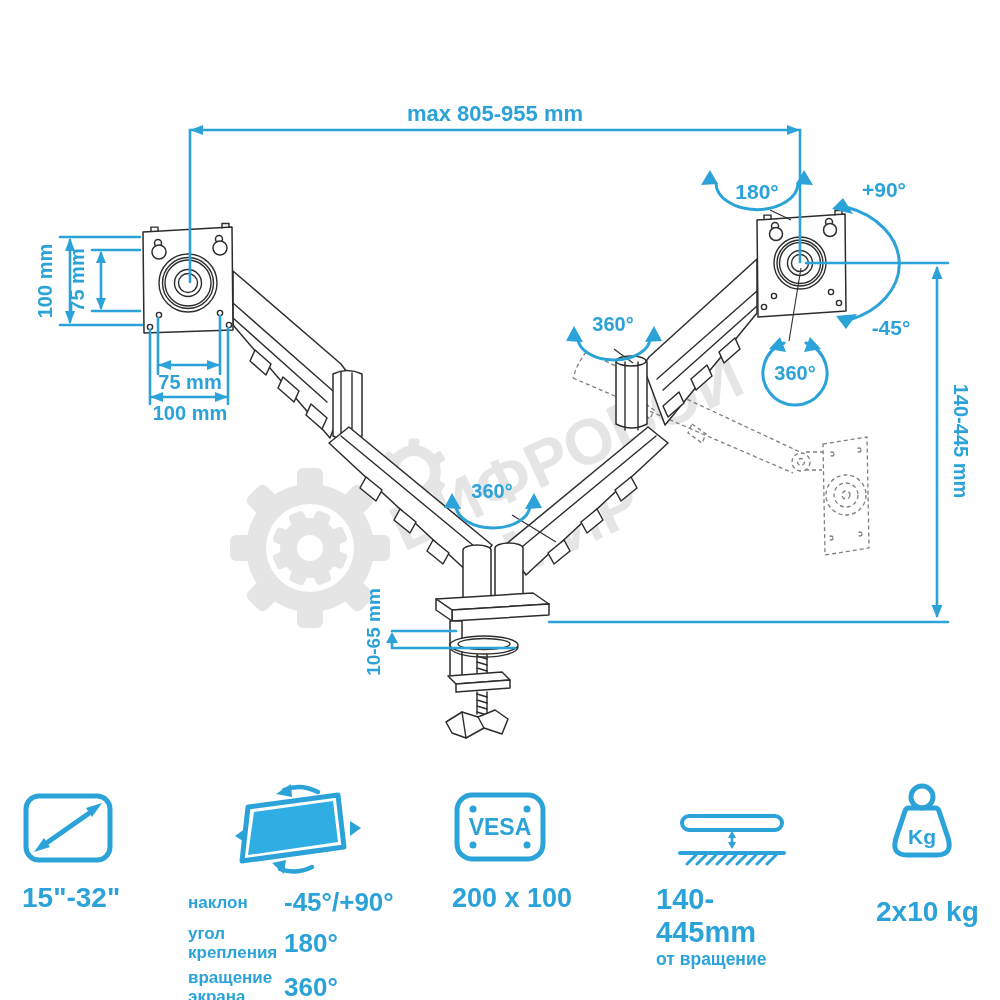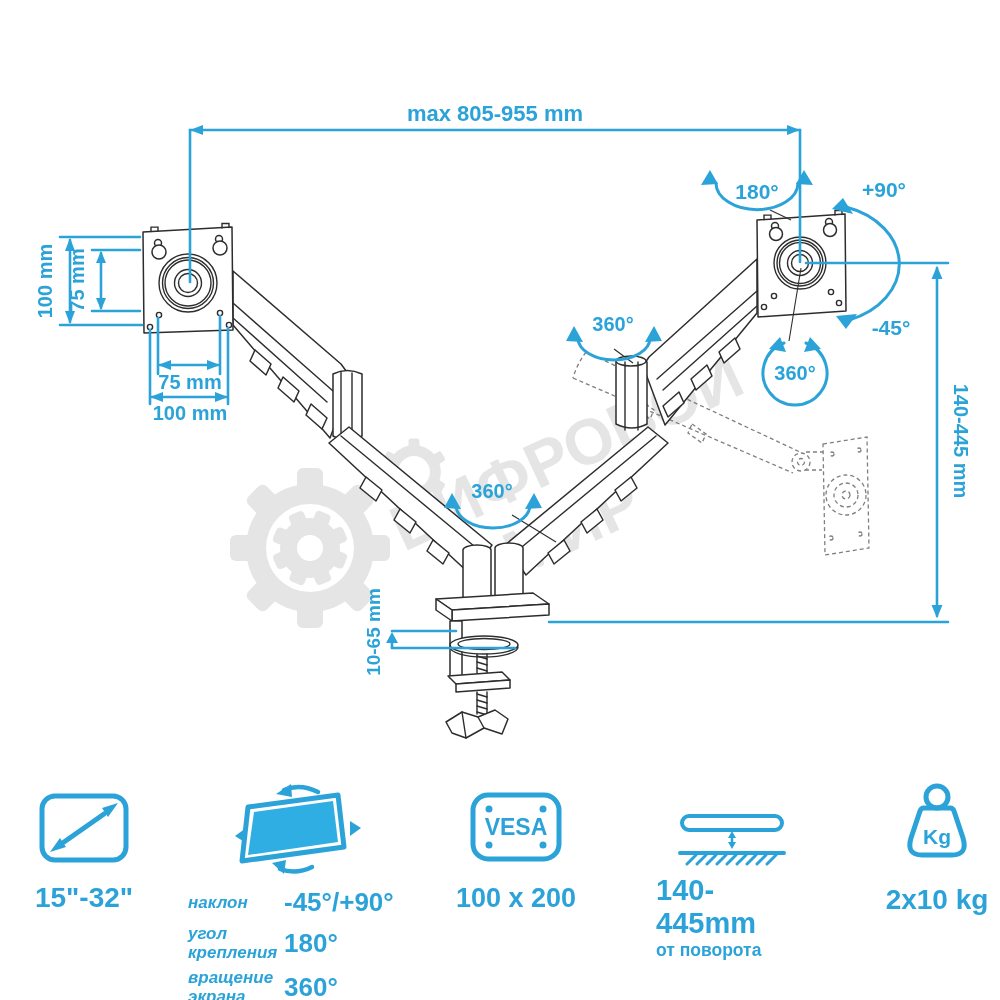--- a/index.html
+++ b/index.html
@@ -14,27 +14,27 @@
   .b-f{fill:var(--accent);stroke:none;}
   .b-f2{fill:var(--accent-fill);stroke:none;}
   .b-line{stroke:var(--accent);stroke-width:2.6;fill:none;stroke-linecap:round;}
   .b-arc{stroke:var(--accent);stroke-width:3;fill:none;stroke-linecap:round;}
   .ink{stroke:var(--ink);fill:#fff;stroke-width:1.5;stroke-linejoin:round;}
   .ink-n{stroke:var(--ink);fill:none;stroke-width:1.4;stroke-linecap:round;}
   .ink-thin{stroke:var(--ink);fill:none;stroke-width:1.1;}
   .ghost{stroke:#7F7F7F;fill:none;stroke-width:1.3;stroke-dasharray:4 3;}
   .wm-f{fill:var(--watermark);}
   .dim-t{fill:var(--accent);}
-  .spec{position:absolute;text-align:center;color:var(--accent);font-weight:bold;}
+  .spec{position:absolute;text-align:left;color:var(--accent);font-weight:bold;}
   .val-lg{font-size:28px;margin-top:14px;letter-spacing:0px;}
   .val-md{font-size:27px;line-height:1.25;}
   .val-sm{font-size:17.5px;}
   .mv-grid{display:grid;grid-template-columns:92px auto;column-gap:4px;row-gap:6px;
     align-items:center;text-align:left;margin-top:6px;}
-  .mv-label{font-size:17px;line-height:1.12;white-space:pre-line;font-style:italic;}
+  .mv-label{font-size:17px;line-height:1.12;white-space:pre-line;}
   .mv-val{font-size:26px;}
   .left-txt{text-align:left;padding-left:4px;}
 </style>
 </head>
 <body>
 
 <div class="canvas">
 
 <svg width="1000" height="782" viewBox="0 0 1000 782" style="position:absolute;left:0;top:0">
 
@@ -319,39 +319,39 @@
 
   <div class="spec" style="left:452px;top:790px;width:128px">
     <svg width="96" height="74" viewBox="0 0 96 74">
       <rect x="5" y="5" width="86" height="64" rx="15" class="b-s" stroke-width="5"></rect>
       <circle class="b-f" cx="21" cy="19" r="3.5"></circle>
       <circle class="b-f" cx="75" cy="19" r="3.5"></circle>
       <circle class="b-f" cx="21" cy="55" r="3.5"></circle>
       <circle class="b-f" cx="75" cy="55" r="3.5"></circle>
       <text x="48" y="45" text-anchor="middle" font-size="23" class="b-f">VESA</text>
     </svg>
-    <div class="val-md" style="margin-top:14px">100 x 200</div>
+    <div class="val-md" style="margin-top:14px">200 x 100</div>
   </div>
 
   <div class="spec left-txt" style="left:652px;top:814px;width:152px">
     <svg width="112" height="52" viewBox="0 0 112 52" style="display:block;margin:0 auto">
       <rect x="6" y="2" width="100" height="14" rx="7" class="b-s" stroke-width="4"></rect>
       <line x1="56" y1="21" x2="56" y2="31" class="b-s" stroke-width="2.5"></line>
       <polygon class="b-f" points="56,17 52,24 60,24"></polygon>
       <polygon class="b-f" points="56,35 52,28 60,28"></polygon>
       <line x1="4" y1="39" x2="108" y2="39" class="b-s" stroke-width="4"></line>
       <path class="b-s" stroke-width="3" d="M20,41 l-9,9 M30,41 l-9,9 M40,41 l-9,9 M50,41 l-9,9 M60,41 l-9,9 M70,41 l-9,9 M80,41 l-9,9 M90,41 l-9,9 M100,41 l-9,9"></path>
     </svg>
-    <div style="font-size:29px;margin-top:8px">140-445mm</div>
-    <div class="val-sm">от поворота</div>
+    <div style="font-size:29px;margin-top:17px">140-445mm</div>
+    <div class="val-sm">от вращение</div>
   </div>
 
   <div class="spec" style="left:876px;top:782px;width:122px">
     <svg width="92" height="88" viewBox="0 0 92 88">
       <circle cx="46" cy="15" r="11" class="b-s" stroke-width="5"></circle>
       <path d="M33,26 h26 q3,0 4,3 l9,27 q5,17 -11,17 h-30 q-16,0 -11,-17 l9,-27 q1,-3 4,-3 z" class="b-s" stroke-width="5" stroke-linejoin="round"></path>
       <text x="46" y="62" text-anchor="middle" font-size="21" class="b-f">Kg</text>
     </svg>
-    <div class="val-lg" style="margin-top:10px">2x10 kg</div>
+    <div class="val-lg" style="margin-top:22px">2x10 kg</div>
   </div>
 
 </div>
 </div>
 
 </body></html>

